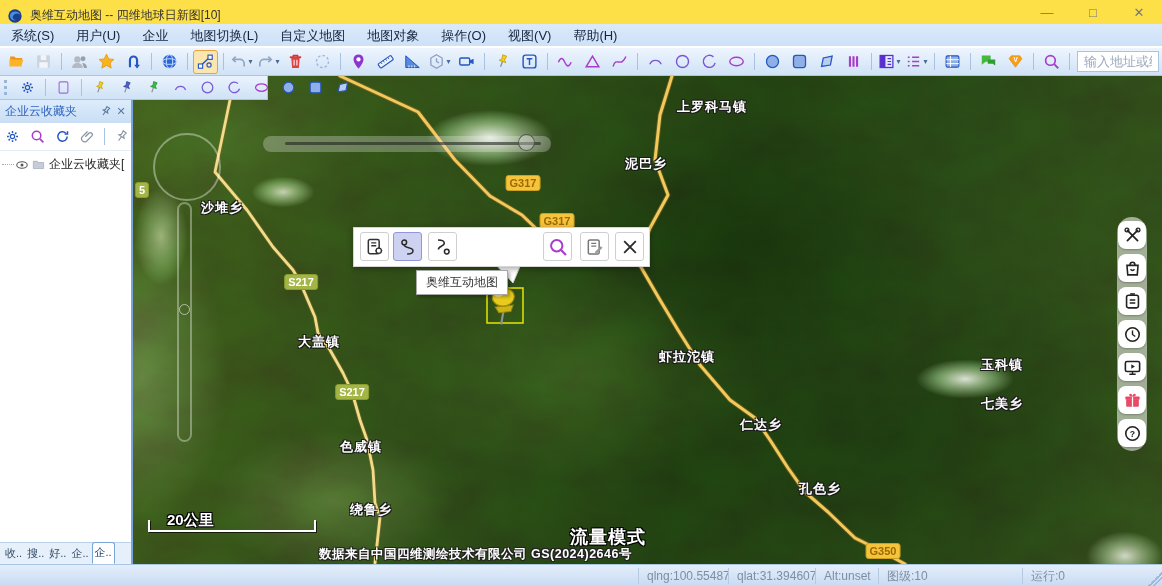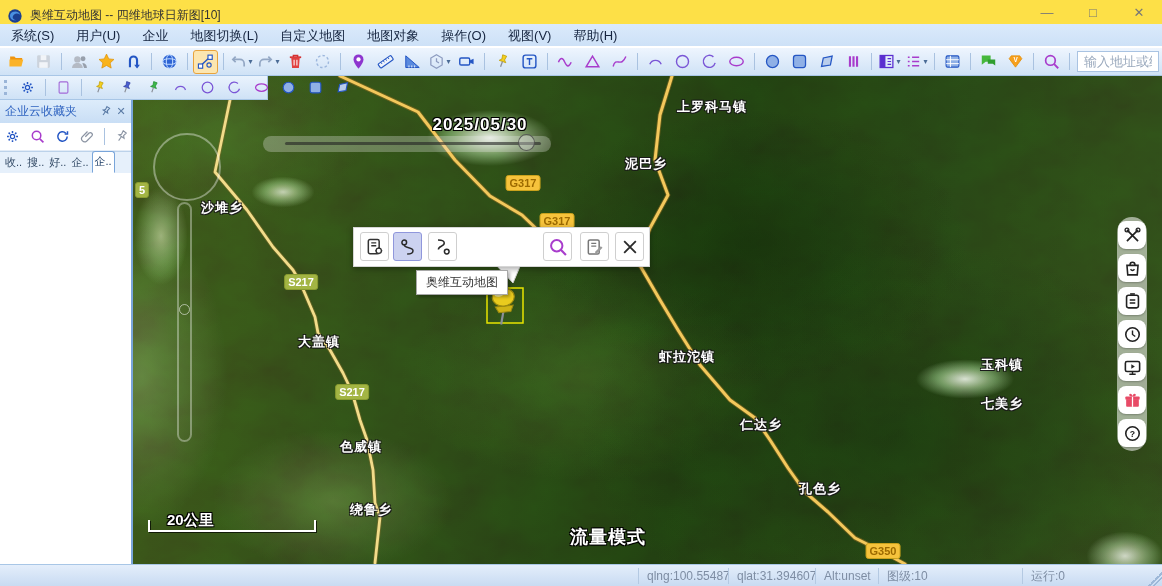--- a/index.html
+++ b/index.html
@@ -587,20 +587,37 @@
           <span class="icn" style="width:15px;height:15px">
             <svg viewBox="0 0 24 24">
               <g transform="rotate(35 12 12)" stroke="#8a93a2" fill="none" stroke-width="1.8">
                 <path d="M9 3h6l-1 6 3 3H7l3-3z"></path>
                 <path d="M12 12v8"></path>
               </g>
             </svg>
           </span>
         </span>
       </div>
+    <div class="tree">
+      <div class="tree-row">
+        <span class="tree-dots"></span>
+        <span class="icn" style="width:14px;height:14px;margin-right:2px">
+            <svg viewBox="0 0 24 24">
+              <ellipse cx="12" cy="12" rx="9" ry="5.5" fill="none" stroke="#555" stroke-width="1.8"></ellipse>
+              <circle cx="12" cy="12" r="2.6" fill="#555"></circle>
+            </svg>
+          </span>
+        <span class="icn" style="width:15px;height:13px;margin-right:3px">
+            <svg viewBox="0 0 24 24">
+              <path d="M2.5 6h7l2 2.5h10v11h-19z" fill="#c6cdd8" stroke="#98a2b0" stroke-width="1.2"></path>
+            </svg>
+          </span>
+        <span>企业云收藏夹[</span>
+      </div>
+    </div>
     <div class="panel-tabs" id="panelTabs">
         <span class="tab">收..</span>
         <span class="tab">搜..</span>
         <span class="tab">好..</span>
         <span class="tab">企..</span>
         <span class="tab selected">企..</span>
       </div>
   </div>
 
   <div class="map" id="mapArea">
@@ -621,21 +638,20 @@
         <path stroke="#8a6b1f" stroke-width="4.8" opacity=".6" d="M539,0 L527,39 522,84 535,119 517,152 505,186 527,224 545,254 567,289 597,324 622,342 637,364 655,392 672,416 695,436 722,462 750,476 772,488"></path>
         <path stroke="#f3c85c" stroke-width="3" d="M539,0 L527,39 522,84 535,119 517,152 505,186 527,224 545,254 567,289 597,324 622,342 637,364 655,392 672,416 695,436 722,462 750,476 772,488"></path>
       </g>
       <polygon points="362,188 388,188 380,207" fill="#ffffff" stroke="#d0d0d0" stroke-width="1"></polygon>
     </svg>
 
     <div class="compass"></div>
     <div class="vslider"></div>
     <div class="vhandle"></div>
 
-    <div class="map-date">2025/05/30</div>
     <div class="timebar"></div>
     <div class="timetrack"></div>
     <div class="timehandle"></div>
 
     <div id="mapLabels">
         <span class="map-label" style="left:579px;top:31px">上罗科马镇</span>
         <span class="map-label" style="left:513px;top:88px">泥巴乡</span>
         <span class="map-label" style="left:89px;top:132px">沙堆乡</span>
         <span class="map-label" style="left:186px;top:266px">大盖镇</span>
         <span class="map-label" style="left:228px;top:371px">色威镇</span>
@@ -779,20 +795,21 @@
             <svg viewBox="0 0 24 24">
               <circle cx="12" cy="12" r="8.5" fill="none" stroke="#222" stroke-width="2"></circle>
               <text x="12" y="16" font-size="11" font-weight="bold" fill="#222" text-anchor="middle">?</text>
             </svg>
           </span>
         </span>
       </div>
 
     <div class="scale-label">20公里</div>
     <div class="scale-bar"></div>
+    <div class="attribution">数据来自中国四维测绘技术有限公司  GS(2024)2646号</div>
     <div class="mode-label">流量模式</div>
   </div>
 
   <div class="statusbar" id="statusBar">
       <span class="status-item" style="width:90px">qlng:100.55487968</span>
       <span class="status-item" style="width:87px">qlat:31.39460740</span>
       <span class="status-item" style="width:63px">Alt:unset</span>
       <span class="status-item" style="width:144px">图级:10</span>
       <span class="status-item" style="width:126px">运行:0</span>
       <span class="status-grip"></span>

